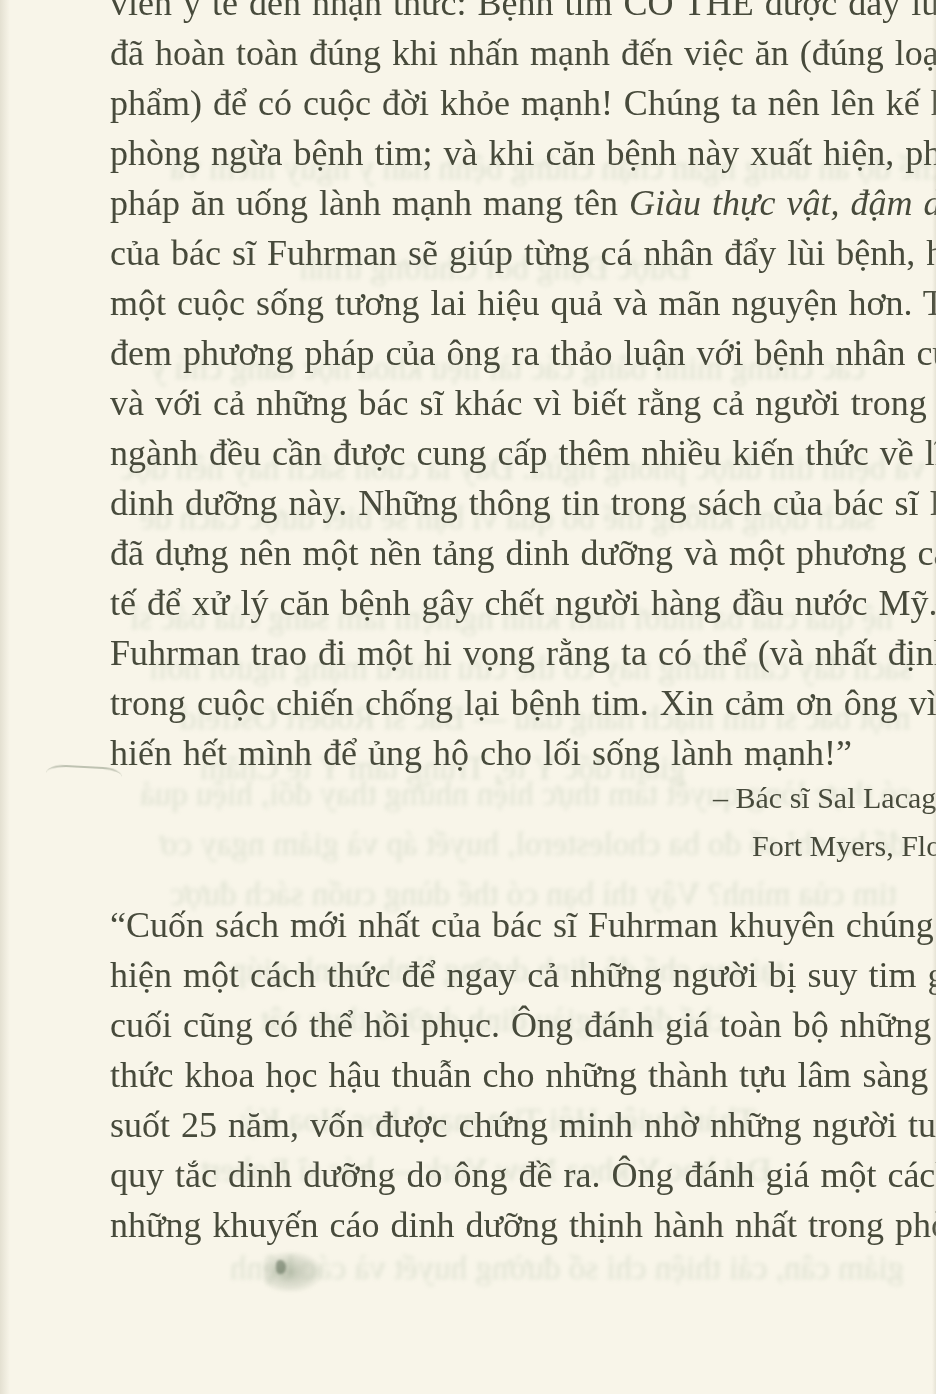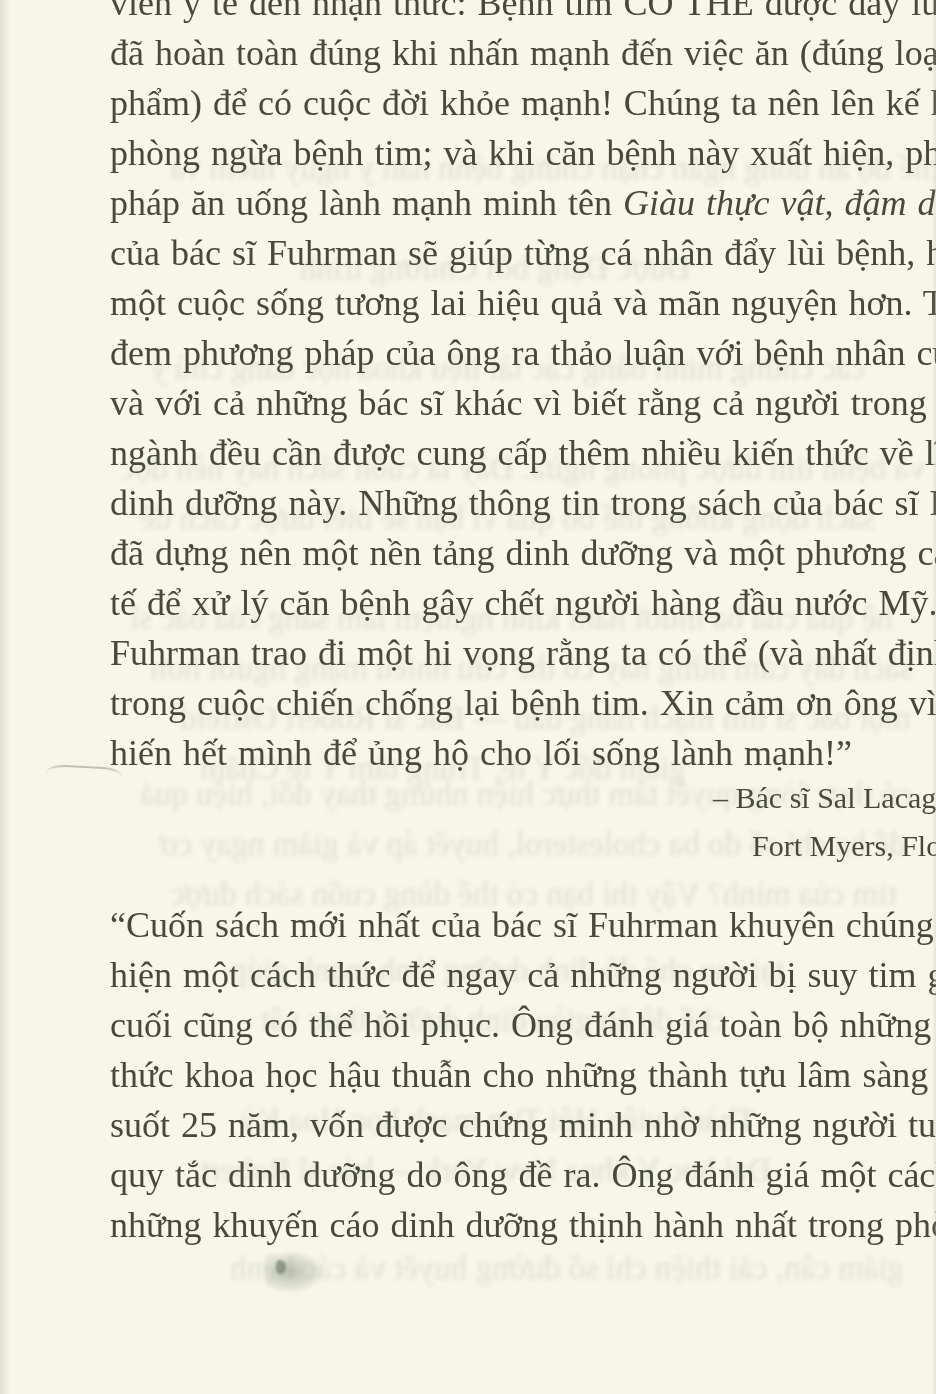--- a/index.html
+++ b/index.html
@@ -111,21 +111,21 @@
     <div class="ghost" style="top:1102px;left:240px">Thành viên Hội Tim mạch học Hoa Kỳ</div>
     <div class="ghost" style="top:1152px;left:200px">Đại học Y khoa New York — bác sĩ Robert</div>
     <div class="ghost" style="top:1250px;left:230px">giảm cân, cải thiện chỉ số đường huyết và các bệnh</div>
   </div>
 
   <div>
     <div class="bline" style="top:-22px">viên y tế đến nhận thức: Bệnh tim CÓ THỂ được đẩy lùi. C</div>
     <div class="bline" style="top:28px">đã hoàn toàn đúng khi nhấn mạnh đến việc ăn (đúng loại th</div>
     <div class="bline" style="top:78px">phẩm) để có cuộc đời khỏe mạnh! Chúng ta nên lên kế ho</div>
     <div class="bline" style="top:128px">phòng ngừa bệnh tim; và khi căn bệnh này xuất hiện, phươ</div>
-    <div class="bline" style="top:178px"><span>pháp ăn uống lành mạnh minh tên </span><span class="italic">Giàu thực vật, đậm dinh dư</span></div>
+    <div class="bline" style="top:178px"><span>pháp ăn uống lành mạnh mang tên </span><span class="italic">Giàu thực vật, đậm dinh dư</span></div>
     <div class="bline" style="top:228px">của bác sĩ Fuhrman sẽ giúp từng cá nhân đẩy lùi bệnh, hướng</div>
     <div class="bline" style="top:278px">một cuộc sống tương lai hiệu quả và mãn nguyện hơn. Tôi thườ</div>
     <div class="bline" style="top:328px">đem phương pháp của ông ra thảo luận với bệnh nhân của m</div>
     <div class="bline" style="top:378px">và với cả những bác sĩ khác vì biết rằng cả người trong lẫn ng</div>
     <div class="bline" style="top:428px">ngành đều cần được cung cấp thêm nhiều kiến thức về lĩnh v</div>
     <div class="bline" style="top:478px">dinh dưỡng này. Những thông tin trong sách của bác sĩ Fuhrm</div>
     <div class="bline" style="top:528px">đã dựng nên một nền tảng dinh dưỡng và một phương cách th</div>
     <div class="bline" style="top:578px">tế để xử lý căn bệnh gây chết người hàng đầu nước Mỹ. Bá</div>
     <div class="bline" style="top:628px">Fuhrman trao đi một hi vọng rằng ta có thể (và nhất định) tha</div>
     <div class="bline" style="top:678px">trong cuộc chiến chống lại bệnh tim. Xin cảm ơn ông vì đã cố</div>

